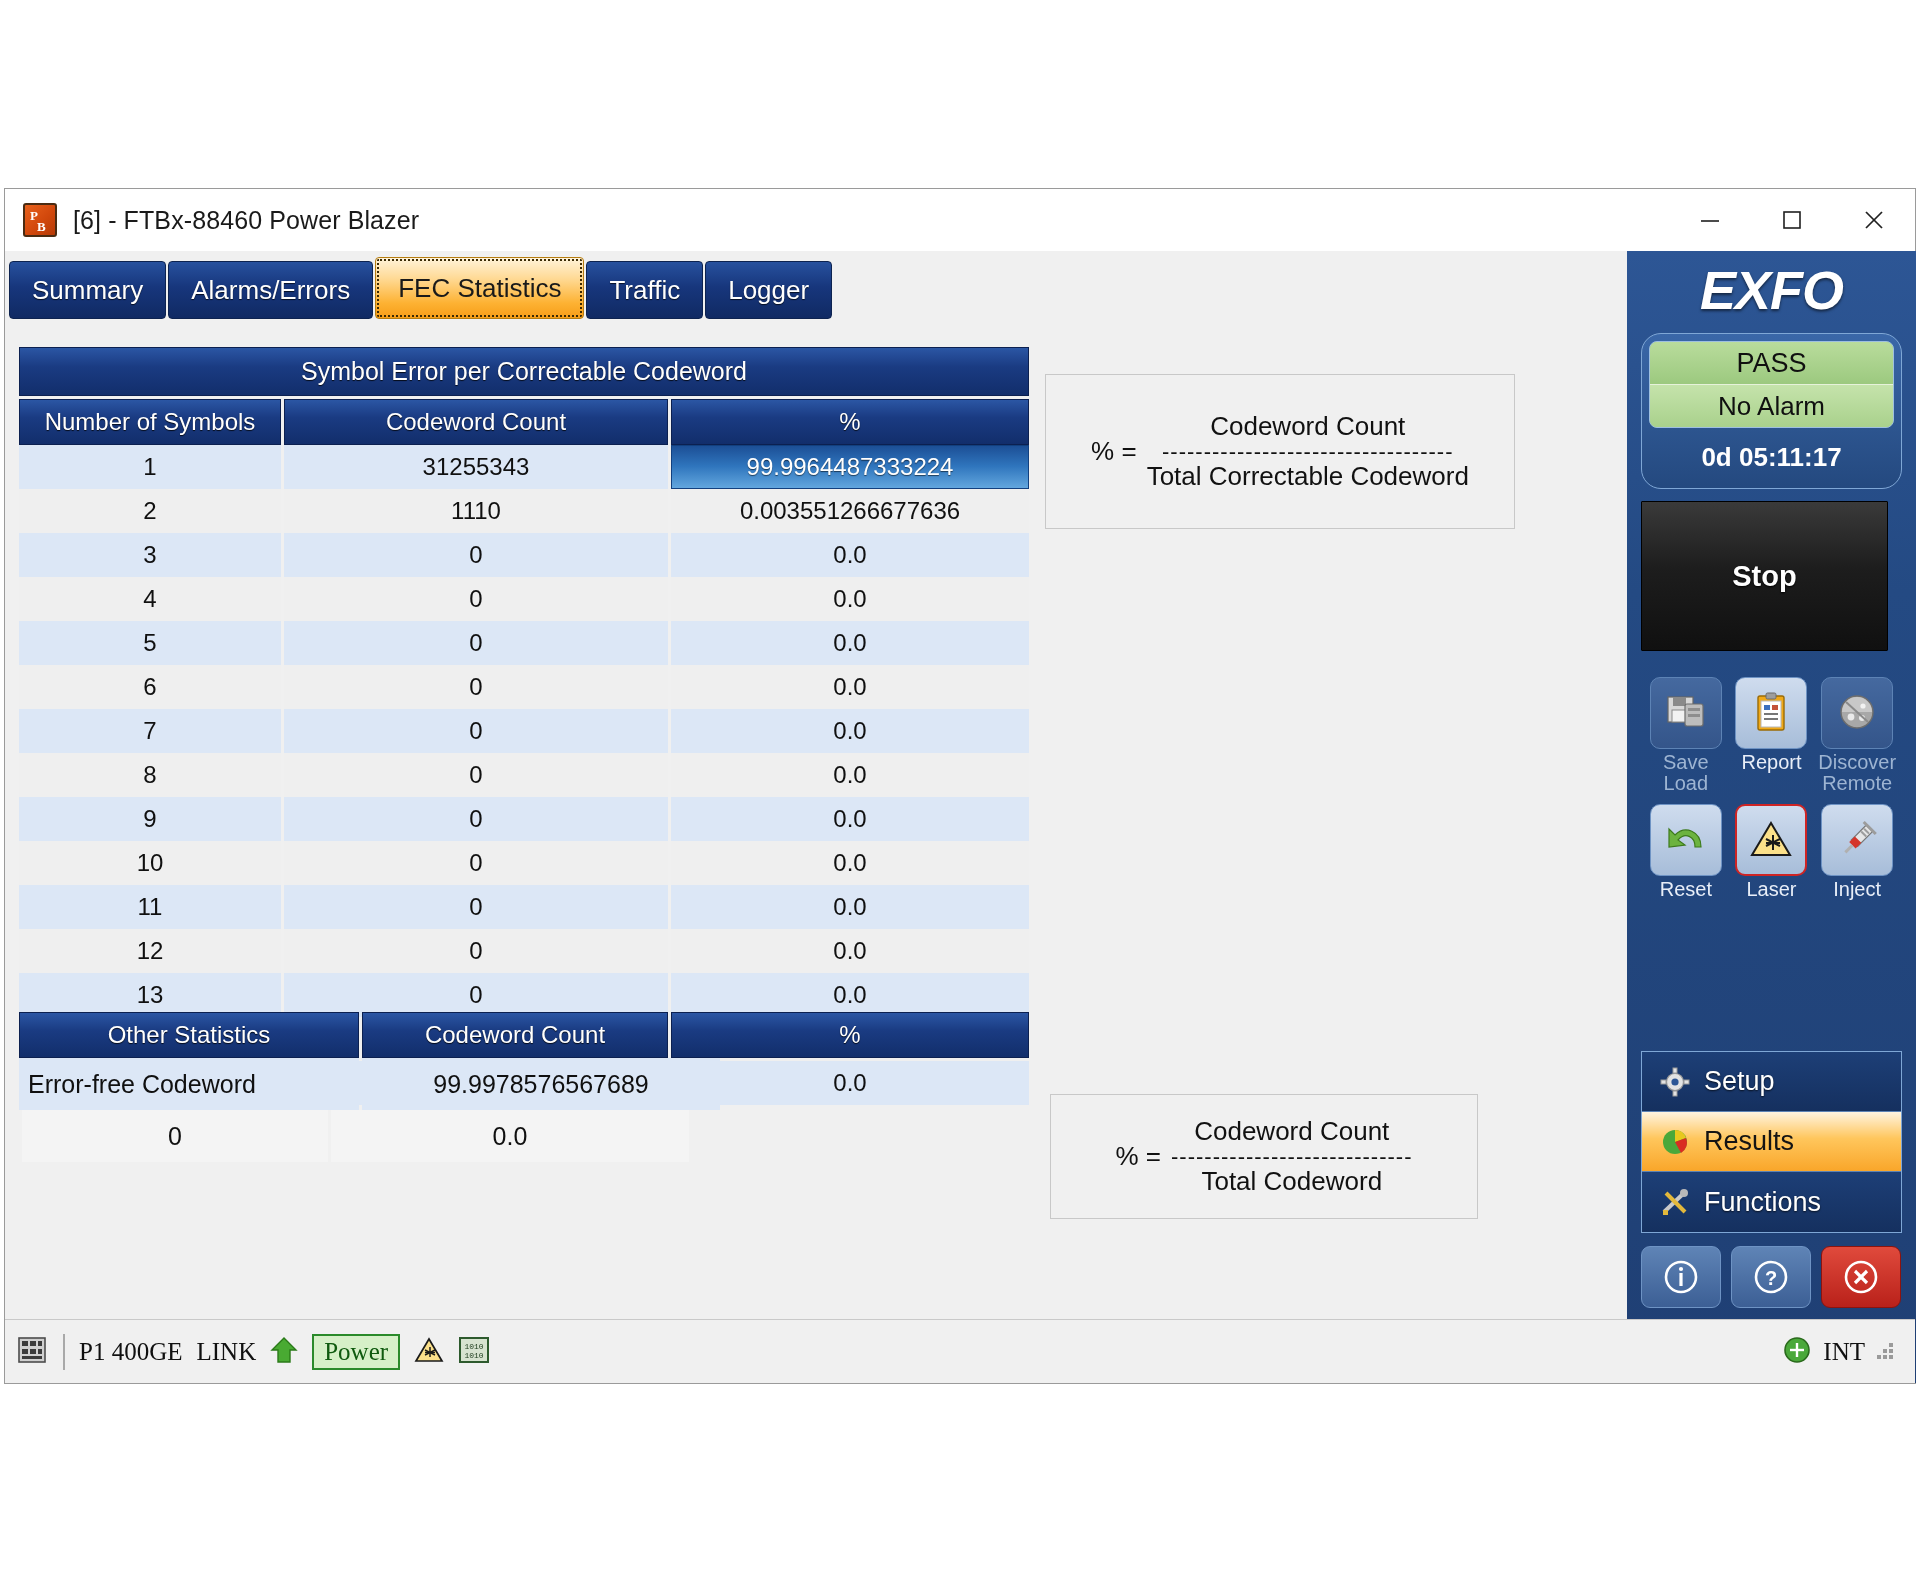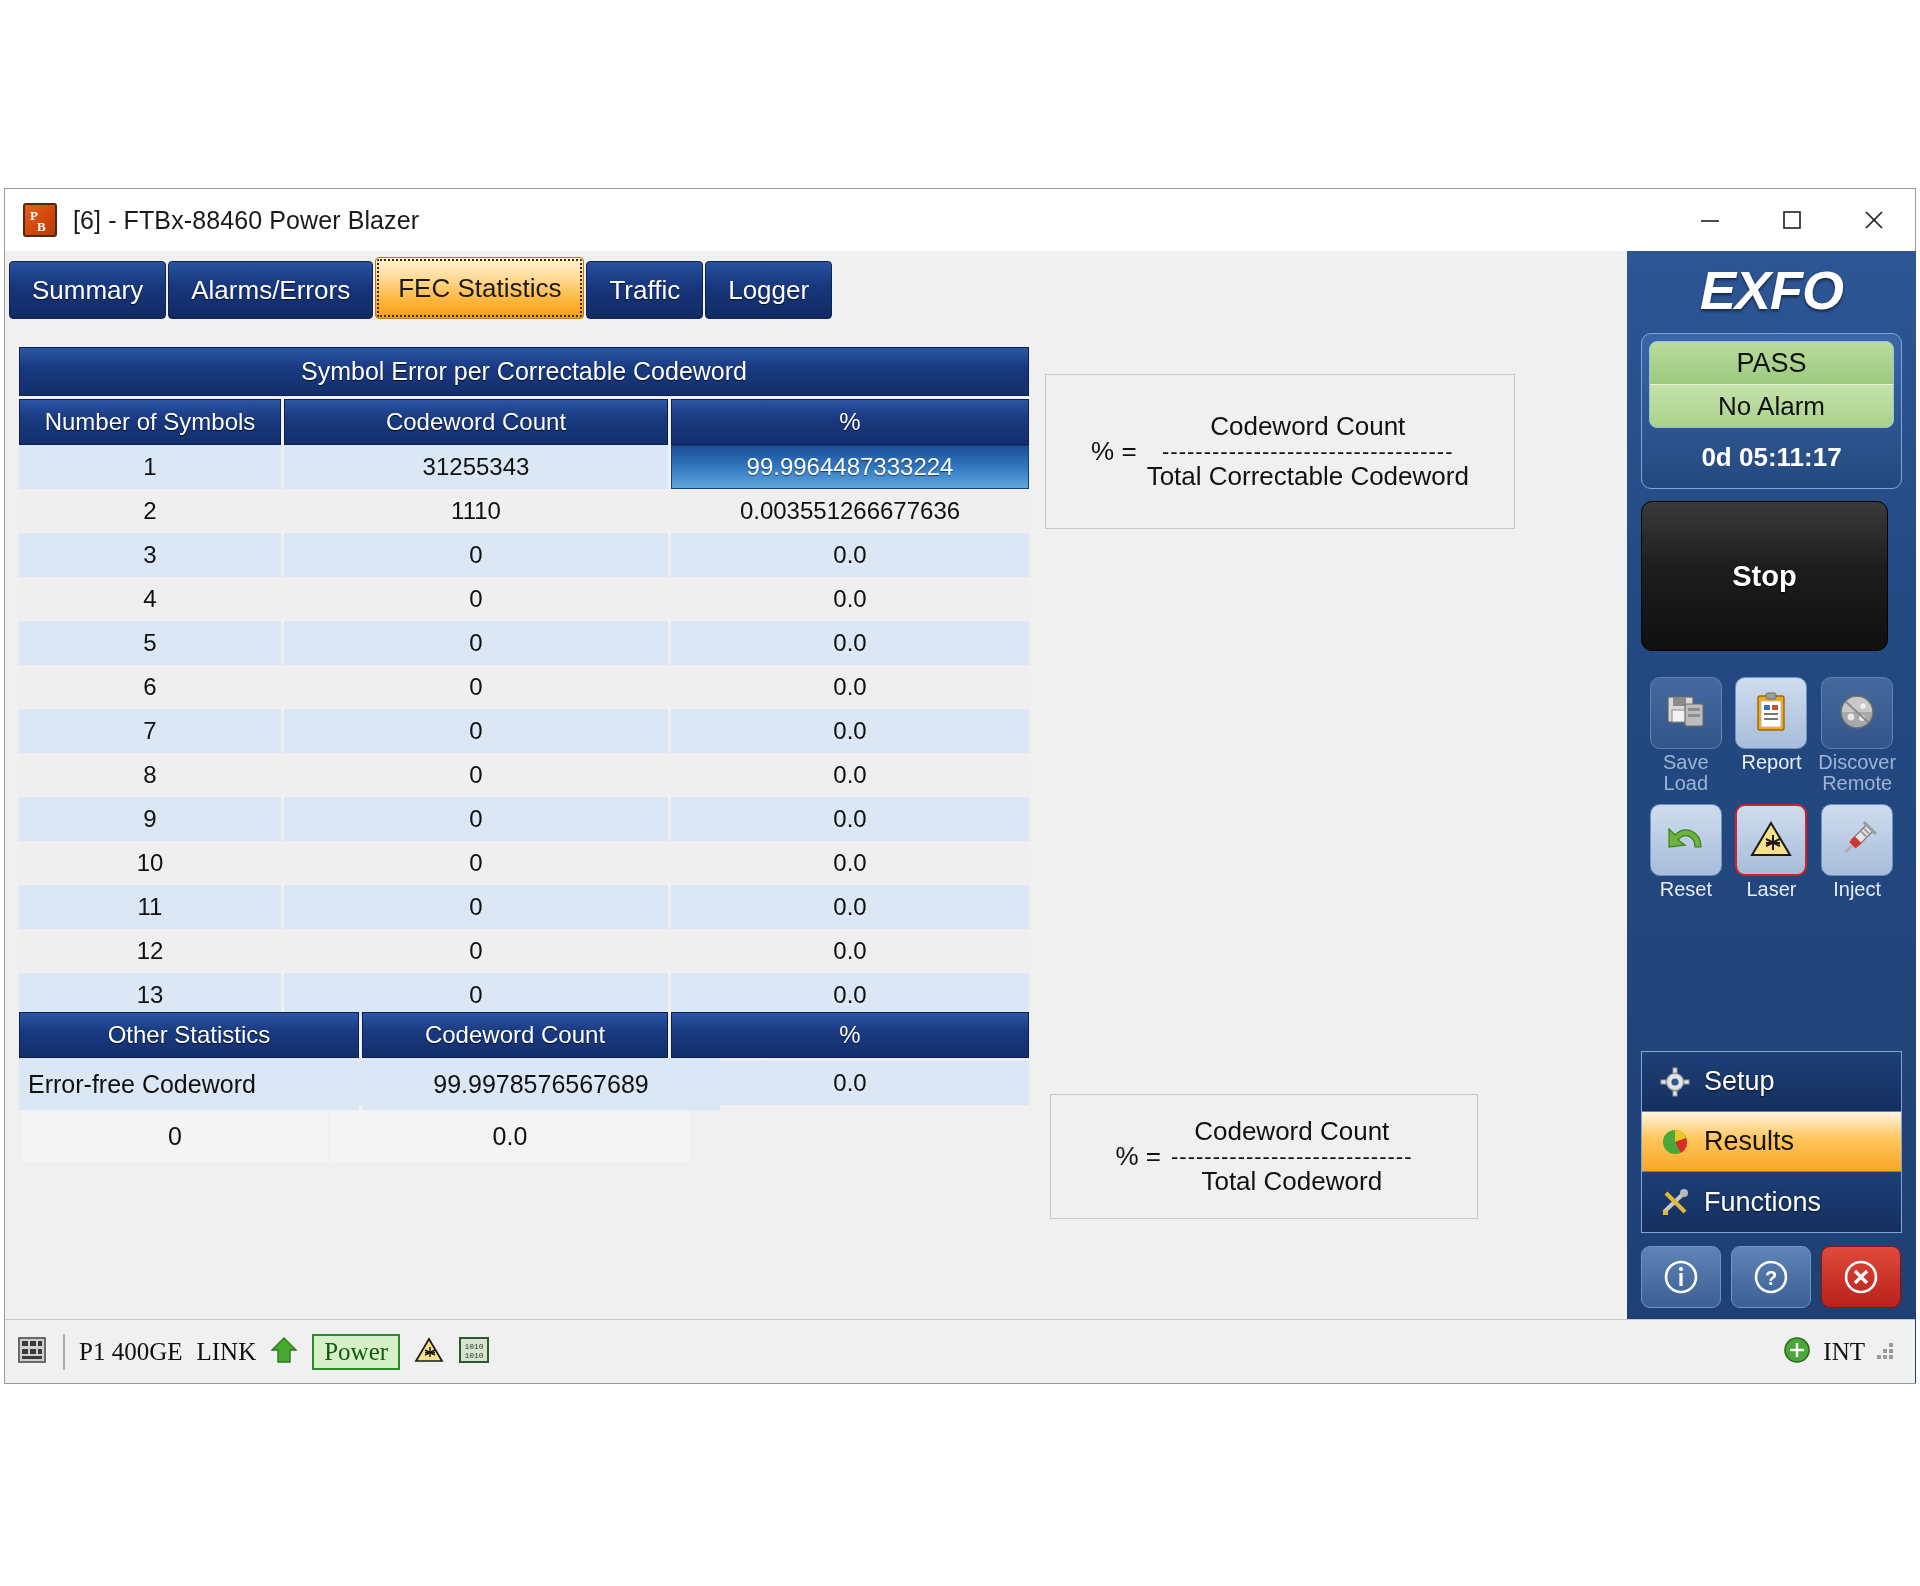--- a/index.html
+++ b/index.html
@@ -80,29 +80,29 @@
   .fbox .bar{font-size:22px;color:#111;letter-spacing:1px;line-height:.9;white-space:nowrap;}
   #formula-correctable{left:1040px;top:55px;width:470px;height:155px;}
   #formula-total{left:1045px;top:775px;width:428px;height:125px;}
 
   
   .rpanel{position:absolute;left:1622px;top:62px;width:289px;height:1132px;
           background:linear-gradient(180deg,#2d5695 0%,#244a83 30%,#1f3f74 100%);box-sizing:border-box;}
   .exfo{height:78px;display:flex;align-items:center;justify-content:center;color:#fff;
         font-size:54px;font-weight:bold;font-style:italic;letter-spacing:-1px;
         font-family:"Liberation Sans",sans-serif;text-shadow:0 2px 3px rgba(0,0,0,.55);}
-  .statwrap{margin:4px 14px 0 14px;border:1px solid #7fa7d6;border-radius:10px;padding:7px;
+  .statwrap{margin:4px 14px 0 14px;border:1px solid #7fa7d6;border-radius:20px;padding:7px;
             background:linear-gradient(180deg,#3a67a8 0%,#24497f 100%);}
   .passbox{border:1px solid #9dbfe0;border-radius:8px;overflow:hidden;background:#a8d08a;}
   .pass{height:42px;display:flex;align-items:center;justify-content:center;font-size:27px;color:#101010;
         background:linear-gradient(180deg,#b9dc9c 0%,#9cc97f 100%);border-bottom:1px solid #e6f2da;}
   .noalarm{height:42px;display:flex;align-items:center;justify-content:center;font-size:26px;color:#101010;
         background:linear-gradient(180deg,#c5e3ab 0%,#a9d18c 100%);}
   .timer{text-align:center;color:#fff;font-size:26px;font-weight:bold;padding:14px 0 8px;}
-  .stopbtn{margin:12px 28px 0 14px;height:148px;border-radius:11px;
+  .stopbtn{margin:12px 28px 0 14px;height:148px;border-radius:1px;
            background:linear-gradient(180deg,#3a3a3a 0%,#1d1d1d 45%,#101010 100%);
            border:1px solid #000;display:flex;align-items:center;justify-content:center;
            color:#fff;font-size:29px;font-weight:bold;text-shadow:0 1px 2px #000;}
   .iconpad{margin:26px 16px 0 16px;display:grid;grid-template-columns:1fr 1fr 1fr;row-gap:10px;}
   .iconcell{display:flex;flex-direction:column;align-items:center;}
   .iconbtn{width:72px;height:72px;border-radius:10px;border:1px solid #6e93c4;
            background:linear-gradient(180deg,#cfdcee 0%,#a7bdd9 100%);
            display:flex;align-items:center;justify-content:center;box-sizing:border-box;}
   .iconbtn.dim{background:linear-gradient(180deg,#45699f 0%,#34558a 100%);border-color:#5d83b5;}
   .iconbtn.laser{border:2px solid #cf2424;}

